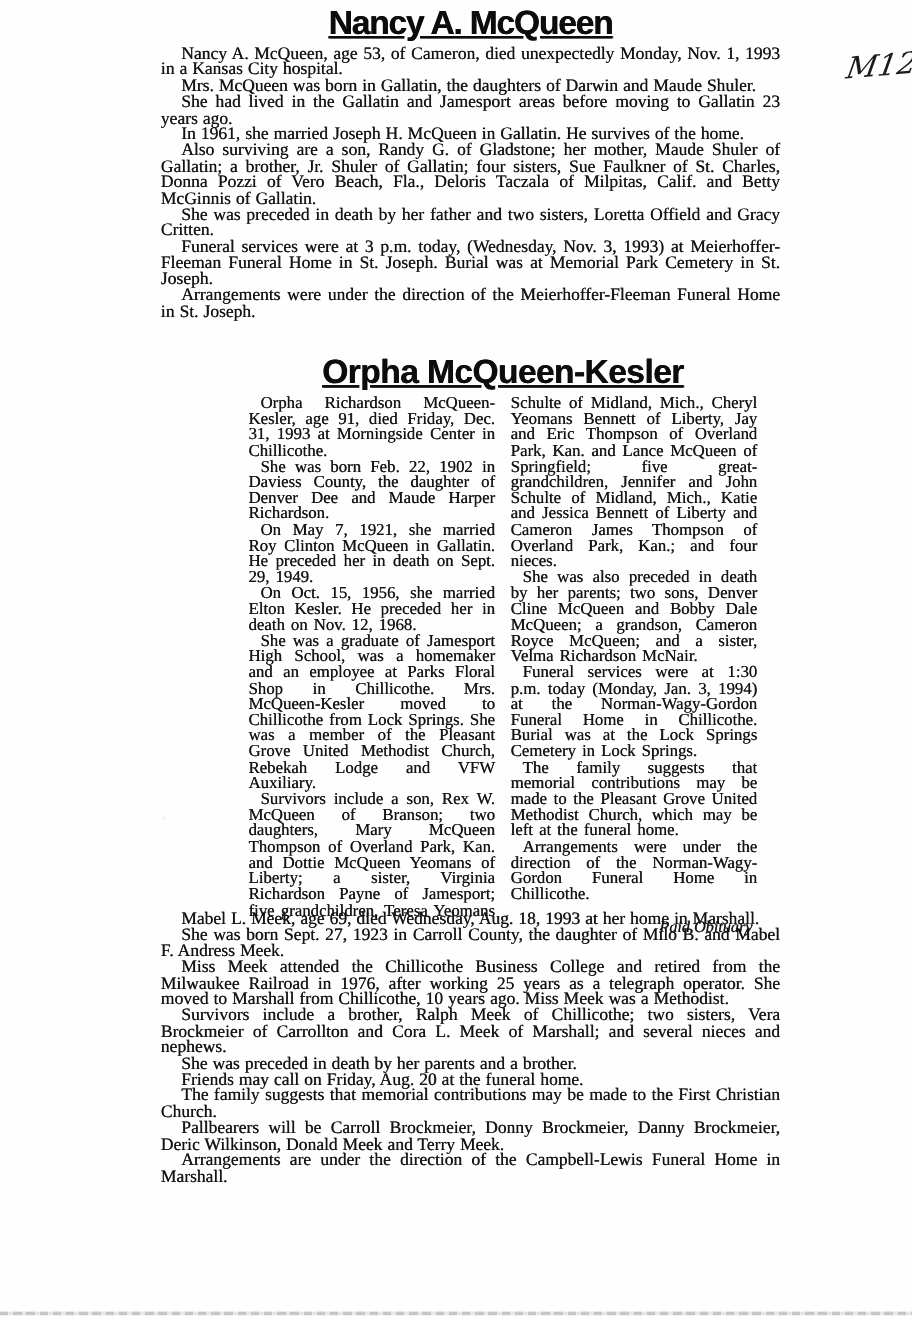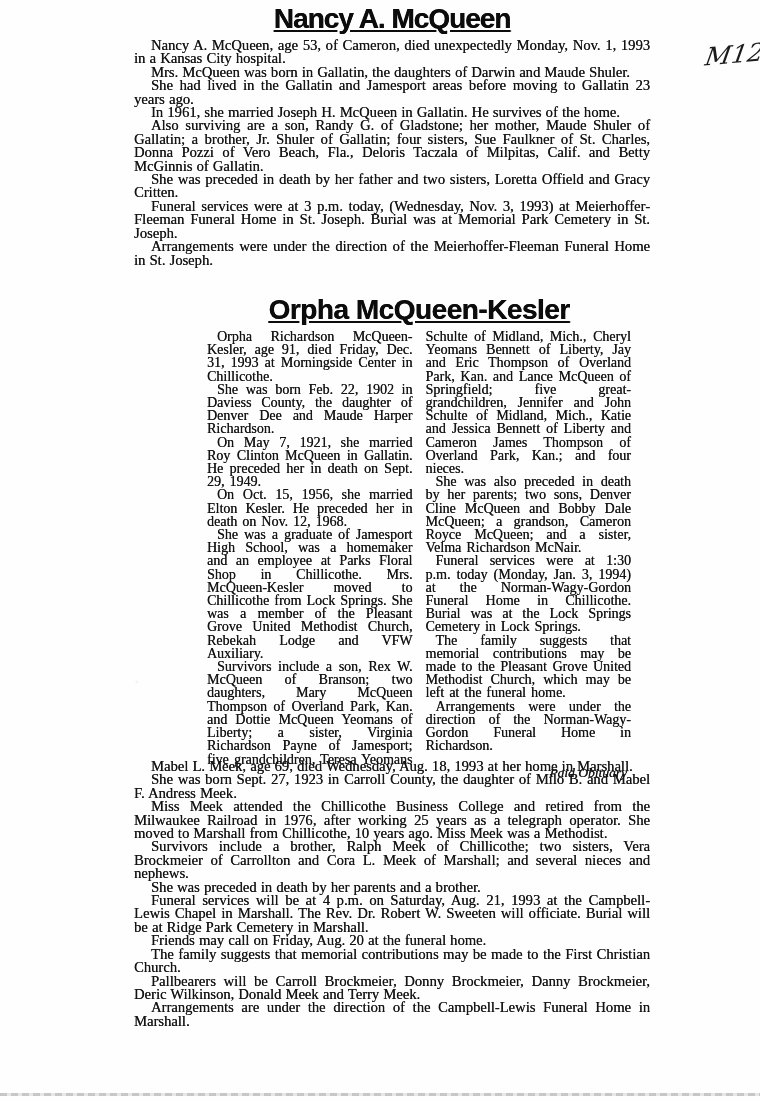--- a/index.html
+++ b/index.html
@@ -129,33 +129,32 @@
     <div class="body">
         <p>Orpha Richardson McQueen-Kesler, age 91, died Friday, Dec. 31, 1993 at Morningside Center in Chillicothe.</p>
         <p>She was born Feb. 22, 1902 in Daviess County, the daughter of Denver Dee and Maude Harper Richardson.</p>
         <p>On May 7, 1921, she married Roy Clinton McQueen in Gallatin. He preceded her in death on Sept. 29, 1949.</p>
         <p>On Oct. 15, 1956, she married Elton Kesler. He preceded her in death on Nov. 12, 1968.</p>
         <p>She was a graduate of Jamesport High School, was a homemaker and an employee at Parks Floral Shop in Chillicothe. Mrs. McQueen-Kesler moved to Chillicothe from Lock Springs. She was a member of the Pleasant Grove United Methodist Church, Rebekah Lodge and VFW Auxiliary.</p>
         <p>Survivors include a son, Rex W. McQueen of Branson; two daughters, Mary McQueen Thompson of Overland Park, Kan. and Dottie McQueen Yeomans of Liberty; a sister, Virginia Richardson Payne of Jamesport; five grandchildren, Teresa Yeomans Schulte of Midland, Mich., Cheryl Yeomans Bennett of Liberty, Jay and Eric Thompson of Overland Park, Kan. and Lance McQueen of Springfield; five great-grandchildren, Jennifer and John Schulte of Midland, Mich., Katie and Jessica Bennett of Liberty and Cameron James Thompson of Overland Park, Kan.; and four nieces.</p>
         <p>She was also preceded in death by her parents; two sons, Denver Cline McQueen and Bobby Dale McQueen; a grandson, Cameron Royce McQueen; and a sister, Velma Richardson McNair.</p>
         <p>Funeral services were at 1:30 p.m. today (Monday, Jan. 3, 1994) at the Norman-Wagy-Gordon Funeral Home in Chillicothe. Burial was at the Lock Springs Cemetery in Lock Springs.</p>
         <p>The family suggests that memorial contributions may be made to the Pleasant Grove United Methodist Church, which may be left at the funeral home.</p>
-        <p>Arrangements were under the direction of the Norman-Wagy-Gordon Funeral Home in Richardson.</p>
+        <p>Arrangements were under the direction of the Norman-Wagy-Gordon Funeral Home in Chillicothe.</p>
       </div>
     <div class="paid-note">Paid Obituary</div>
   </section>
 
   <section class="obit obit-mabel">
     <div class="body">
         <p>Mabel L. Meek, age 69, died Wednesday, Aug. 18, 1993 at her home in Marshall.</p>
         <p>She was born Sept. 27, 1923 in Carroll County, the daughter of Milo B. and Mabel F. Andress Meek.</p>
         <p>Miss Meek attended the Chillicothe Business College and retired from the Milwaukee Railroad in 1976, after working 25 years as a telegraph operator. She moved to Marshall from Chillicothe, 10 years ago. Miss Meek was a Methodist.</p>
         <p>Survivors include a brother, Ralph Meek of Chillicothe; two sisters, Vera Brockmeier of Carrollton and Cora L. Meek of Marshall; and several nieces and nephews.</p>
         <p>She was preceded in death by her parents and a brother.</p>
-        <p>Funeral services will be at 4 p.m. on Saturday, Aug. 21, 1993 at the Campbell-Lewis Chapel in Marshall. The Rev. Dr. Robert W. Sweeten will officiate. Burial will be at Ridge Park Cemetery in Marshall.</p>
         <p>Friends may call on Friday, Aug. 20 at the funeral home.</p>
         <p>The family suggests that memorial contributions may be made to the First Christian Church.</p>
         <p>Pallbearers will be Carroll Brockmeier, Donny Brockmeier, Danny Brockmeier, Deric Wilkinson, Donald Meek and Terry Meek.</p>
         <p>Arrangements are under the direction of the Campbell-Lewis Funeral Home in Marshall.</p>
       </div>
   </section>
 
   <div class="bottom-rule"></div>
 
 </div>

